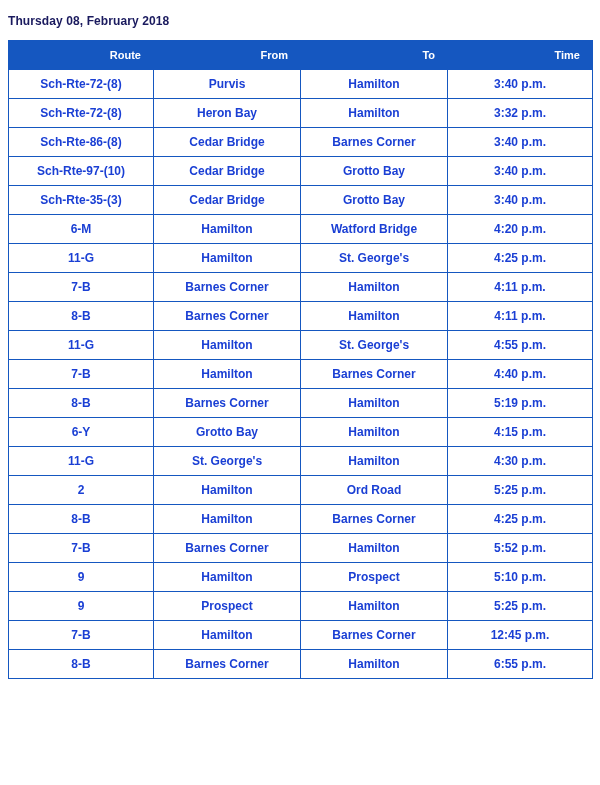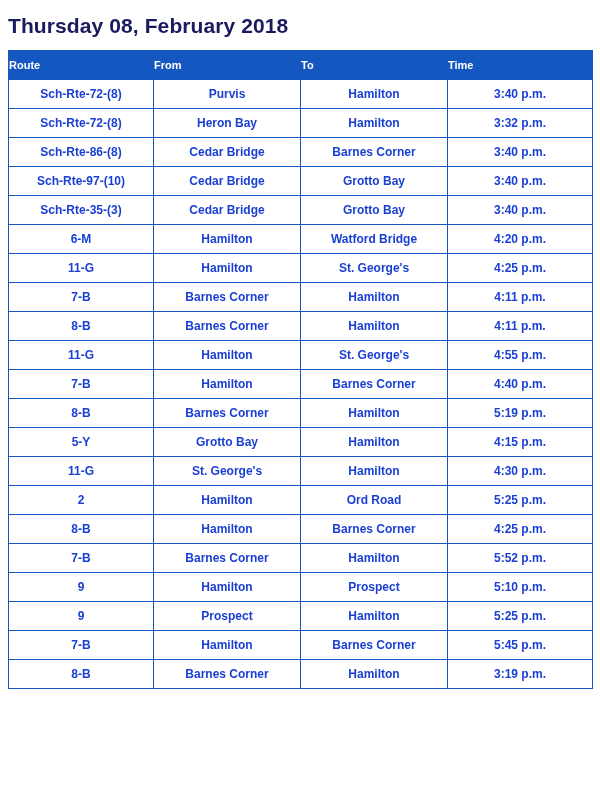--- a/index.html
+++ b/index.html
@@ -14,41 +14,41 @@
     overflow: hidden;
   }
   .page {
     width: 600px;
     height: 785px;
     position: relative;
     box-sizing: border-box;
     padding: 0;
   }
   .page-title {
-    font-size: 21px;
+    font-size: 12px;
     font-weight: bold;
     color: #1a1a5e;
     padding: 14px 0 12px 8px;
     letter-spacing: 0.1px;
     font-family: "Liberation Sans", sans-serif;
   }
   table.schedule {
     border-collapse: collapse;
     width: 584px;
     margin-left: 8px;
     table-layout: fixed;
   }
   table.schedule thead th {
     background: #1557c0;
     color: #ffffff;
     font-size: 11px;
     font-weight: bold;
-    text-align: left;
+    text-align: right;
     height: 22px;
-    padding: 3px 0;
+    padding: 3px 12px;
     border: 1px solid #1557c0;
     font-family: "Liberation Sans", sans-serif;
     margin-left: 14px;
   }
   table.schedule tbody td {
     border: 1px solid #1557c0;
     color: #1a3fd4;
     font-size: 12px;
     font-weight: bold;
     text-align: center;
@@ -150,21 +150,21 @@
           <td>Barnes Corner</td>
           <td>4:40 p.m.</td>
         </tr>
         <tr>
           <td>8-B</td>
           <td>Barnes Corner</td>
           <td>Hamilton</td>
           <td>5:19 p.m.</td>
         </tr>
         <tr>
-          <td>5-Y</td>
+          <td>6-Y</td>
           <td>Grotto Bay</td>
           <td>Hamilton</td>
           <td>4:15 p.m.</td>
         </tr>
         <tr>
           <td>11-G</td>
           <td>St. George's</td>
           <td>Hamilton</td>
           <td>4:30 p.m.</td>
         </tr>
@@ -195,23 +195,23 @@
         <tr>
           <td>9</td>
           <td>Prospect</td>
           <td>Hamilton</td>
           <td>5:25 p.m.</td>
         </tr>
         <tr>
           <td>7-B</td>
           <td>Hamilton</td>
           <td>Barnes Corner</td>
-          <td>5:45 p.m.</td>
-        </tr>
-        <tr>
-          <td>8-B</td>
-          <td>Barnes Corner</td>
-          <td>Hamilton</td>
-          <td>3:19 p.m.</td>
+          <td>12:45 p.m.</td>
+        </tr>
+        <tr>
+          <td>8-B</td>
+          <td>Barnes Corner</td>
+          <td>Hamilton</td>
+          <td>6:55 p.m.</td>
         </tr>
       </tbody>
   </table>
 </div>
 
 </body></html>

